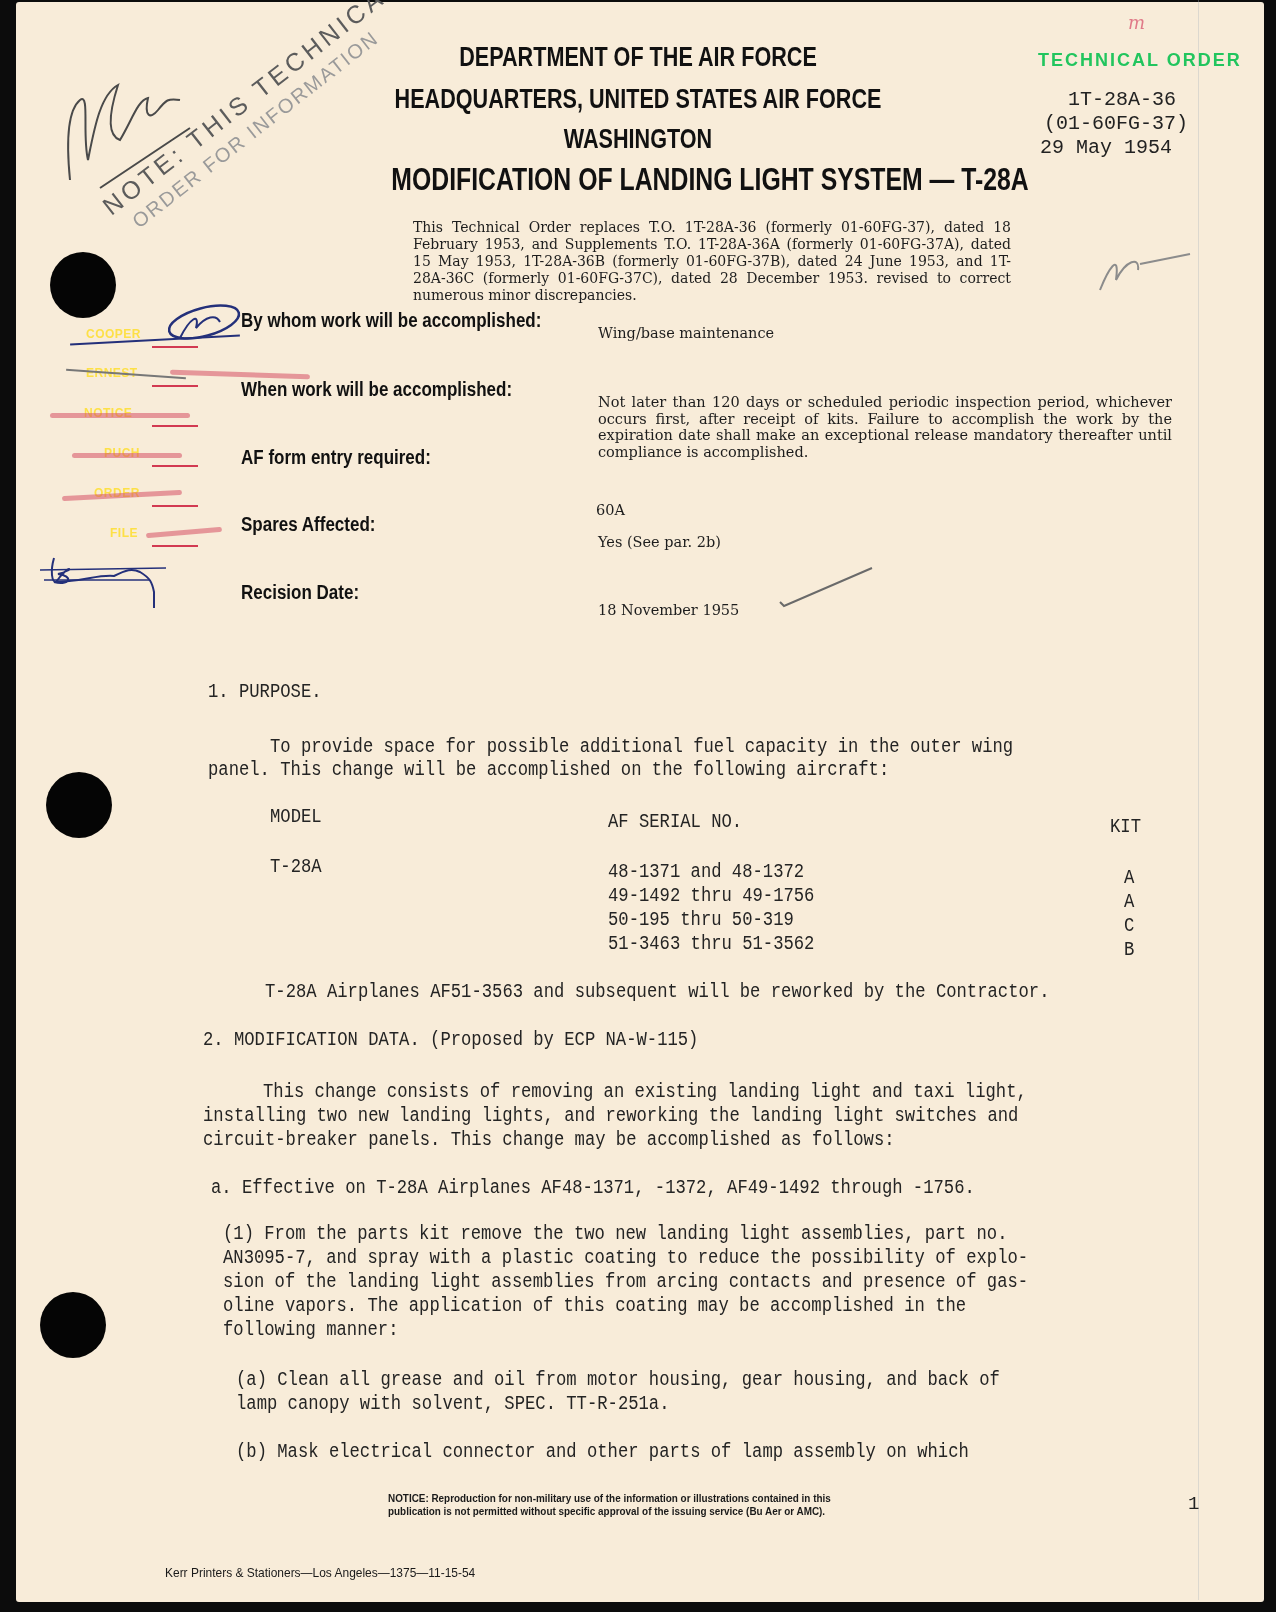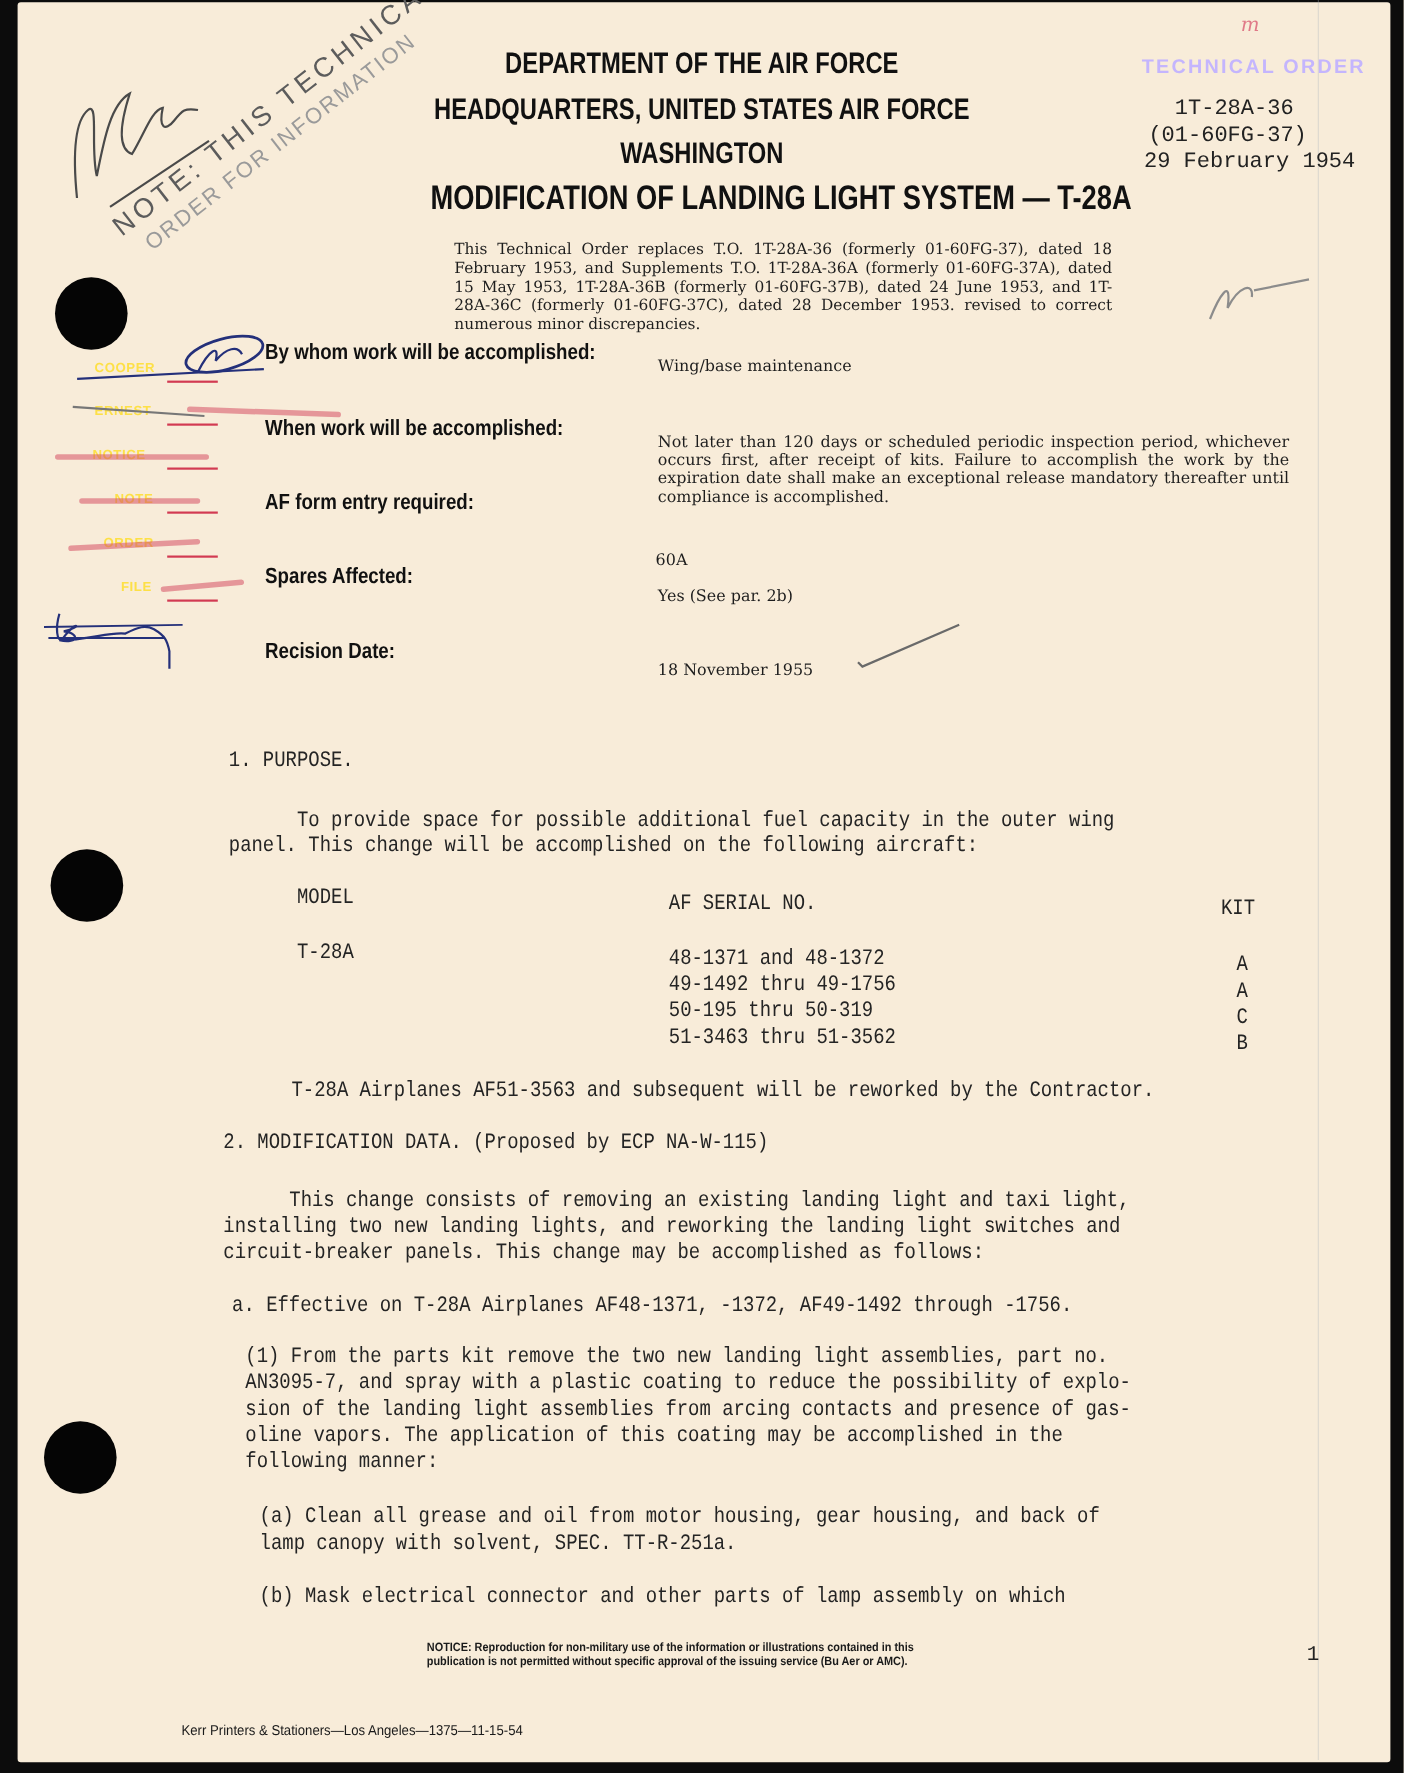--- a/index.html
+++ b/index.html
@@ -18,21 +18,21 @@
   .hole { position: absolute; width: 66px; height: 66px; border-radius: 50%; background: #050505; }
 
   .hdr {
     font-family: "Liberation Sans", sans-serif; font-weight: bold;
     font-size: 27px; letter-spacing: 0px; transform: scaleX(0.8); transform-origin: center top;
     left: 0; width: 1276px; text-align: center; color: #111;
   }
   .hdr-title { font-size: 31px; }
   .to-label {
     font-family: "Liberation Sans", sans-serif; font-weight: bold; font-size: 18px;
-    letter-spacing: 2px; color: #c4b5fd;
+    letter-spacing: 2px; color: #22c55e;
   }
   .typed {
     font-family: "Liberation Mono", monospace; font-size: 20px; color: #222;
   }
   .replaces {
     font-family: "DejaVu Serif", serif; font-size: 14px; line-height: 17px; color: #1d1d1d;
     white-space: normal; text-align: justify; width: 598px;
   }
   .label {
     font-family: "Liberation Sans", sans-serif; font-weight: bold; font-size: 20px;
@@ -88,35 +88,35 @@
 
 <div class="abs hdr" style="top:42px;">DEPARTMENT OF THE AIR FORCE</div>
 <div class="abs hdr" style="top:84px;">HEADQUARTERS, UNITED STATES AIR FORCE</div>
 <div class="abs hdr" style="top:124px;">WASHINGTON</div>
 <div class="abs hdr hdr-title" style="top:162px; left:72px;">MODIFICATION OF LANDING LIGHT SYSTEM — T-28A</div>
 
 <div class="abs" style="left:1128px; top:12px; font-family:'DejaVu Serif',serif; font-style:italic; font-size:18px; color:#e07a88;">m</div>
 <div class="abs to-label" style="left:1038px; top:50px;">TECHNICAL ORDER</div>
 <div class="abs typed" style="left:1068px; top:88px;">1T-28A-36</div>
 <div class="abs typed" style="left:1044px; top:112px;">(01-60FG-37)</div>
-<div class="abs typed" style="left:1040px; top:136px;">29 February 1954</div>
+<div class="abs typed" style="left:1040px; top:136px;">29 May 1954</div>
 
 <div class="abs replaces" style="left:413px; top:219px;">This Technical Order replaces T.O. 1T-28A-36 (formerly 01-60FG-37), dated 18 February 1953, and Supplements T.O. 1T-28A-36A (formerly 01-60FG-37A), dated 15 May 1953, 1T-28A-36B (formerly 01-60FG-37B), dated 24 June 1953, and 1T-28A-36C (formerly 01-60FG-37C), dated 28 December 1953. revised to correct numerous minor discrepancies.</div>
 
 <svg style="position:absolute; left:1090px; top:240px;" width="110" height="60" viewBox="0 0 110 60">
   <path d="M10 50 C 18 30, 30 10, 26 40 C 36 20, 50 16, 48 30 M 50 24 L 100 14" fill="none" stroke="#8c8c8c" stroke-width="2"></path>
 </svg>
 
 <div class="abs stamp" style="left:86px; top:327px;">COOPER</div>
 <div class="stamp-line" style="left:152px; top:346px; width:46px;"></div>
 <div class="abs stamp" style="left:86px; top:366px;">ERNEST</div>
 <div class="stamp-line" style="left:152px; top:385px; width:46px;"></div>
 <div class="abs stamp" style="left:84px; top:406px;">NOTICE</div>
 <div class="stamp-line" style="left:152px; top:425px; width:46px;"></div>
-<div class="abs stamp" style="left:104px; top:446px;">NOTE</div>
+<div class="abs stamp" style="left:104px; top:446px;">PUCH</div>
 <div class="stamp-line" style="left:152px; top:465px; width:46px;"></div>
 <div class="abs stamp" style="left:94px; top:486px;">ORDER</div>
 <div class="stamp-line" style="left:152px; top:505px; width:46px;"></div>
 <div class="abs stamp" style="left:110px; top:526px;">FILE</div>
 <div class="stamp-line" style="left:152px; top:545px; width:46px;"></div>
 
 <div style="position:absolute; left:70px; top:339px; width:170px; height:2px; background:#24307a; transform:rotate(-3deg);"></div>
 <svg style="position:absolute; left:160px; top:298px;" width="90" height="50" viewBox="0 0 90 50">
   <ellipse cx="44" cy="24" rx="36" ry="14" fill="none" stroke="#24307a" stroke-width="2.5" transform="rotate(-15 44 24)"></ellipse>
   <path d="M20 40 C 30 20, 40 14, 36 30 C 46 18, 56 16, 60 24" fill="none" stroke="#24307a" stroke-width="2"></path>

